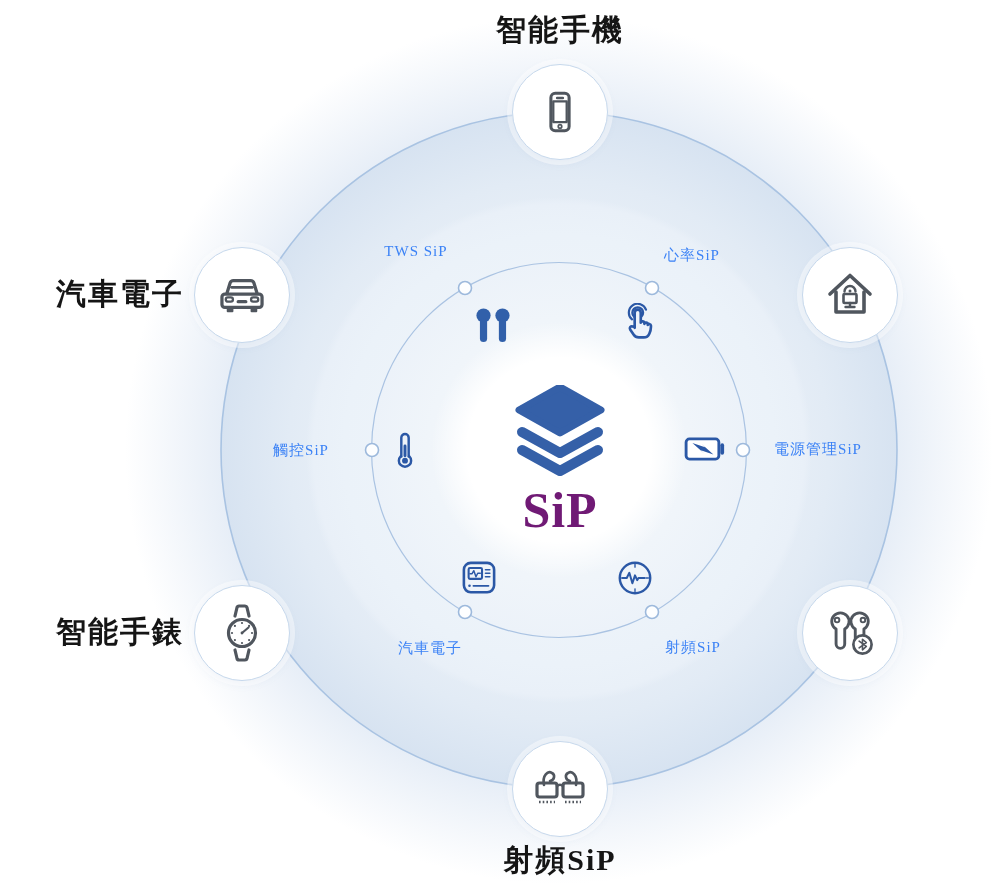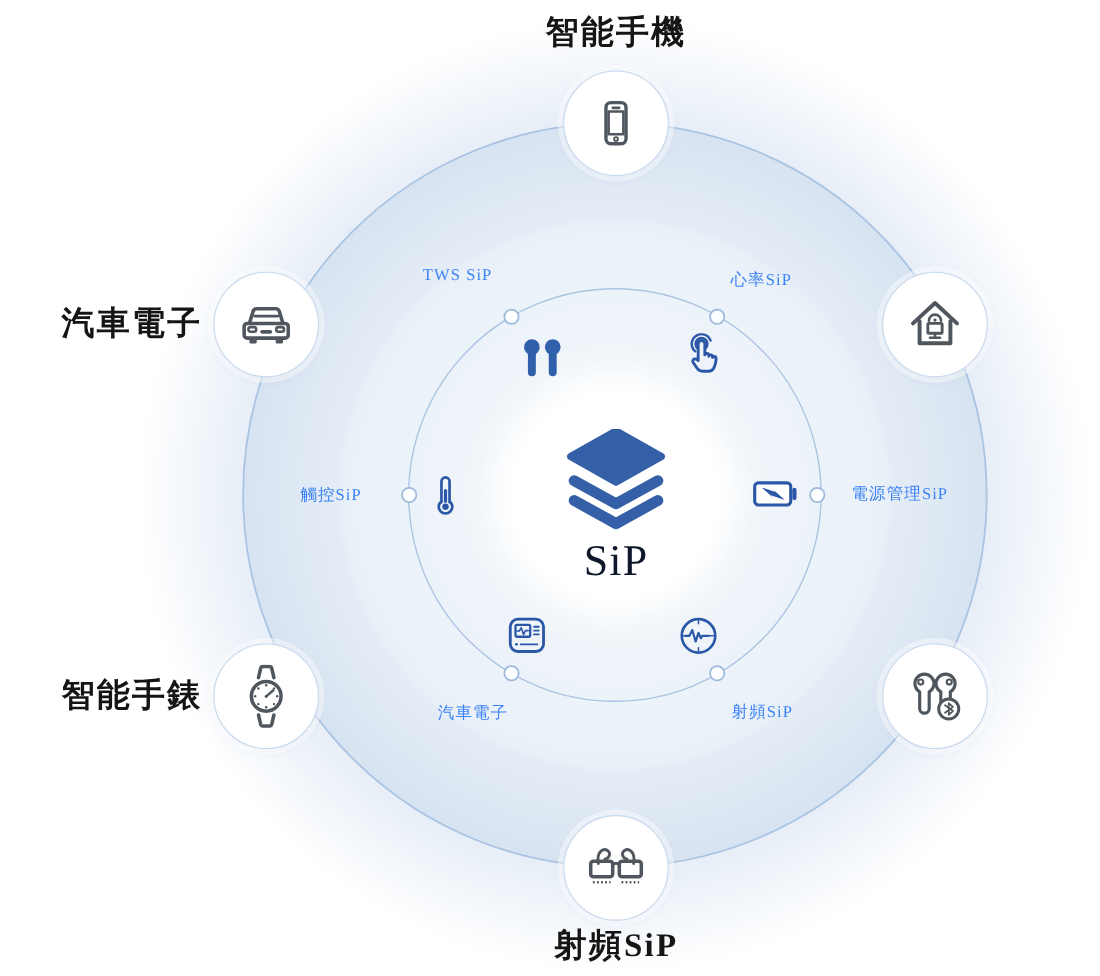--- a/index.html
+++ b/index.html
@@ -9,21 +9,21 @@
   .app-circle{position:absolute;width:94px;height:94px;border-radius:50%;background:#ffffff;
               border:1.5px solid #c6d8ec;display:flex;align-items:center;justify-content:center;
               transform:translate(-50%,-50%);box-shadow:0 0 0 5px rgba(255,255,255,.45),0 2px 10px rgba(120,150,190,.15);}
   .app-label{position:absolute;transform:translate(-50%,-50%);font-weight:700;font-size:30px;
              color:#151515;letter-spacing:2px;white-space:nowrap;}
   .type-label{position:absolute;transform:translate(-50%,-50%);font-weight:400;font-size:15px;
               color:#3b82f6;letter-spacing:1px;white-space:nowrap;}
   .inner-icon{position:absolute;transform:translate(-50%,-50%);}
   .center-logo{position:absolute;left:515px;top:460px;transform:translate(-50%,-50%);
                display:flex;flex-direction:column;align-items:center;}
-  .center-label{font-weight:400;font-size:40px;color:#0f172a;letter-spacing:1px;margin-top:8px;line-height:1;}
+  .center-label{font-weight:700;font-size:50px;color:#701a75;letter-spacing:1px;margin-top:8px;line-height:1;}
 </style>
 </head>
 <body>
 
 <div class="stage">
 
   <svg class="rings" width="1000" height="887" viewBox="0 0 1000 887">
     <defs>
       <radialGradient id="gHalo" cx="50%" cy="50%" r="50%">
         <stop offset="0%" stop-color="#e7eef7"></stop>

